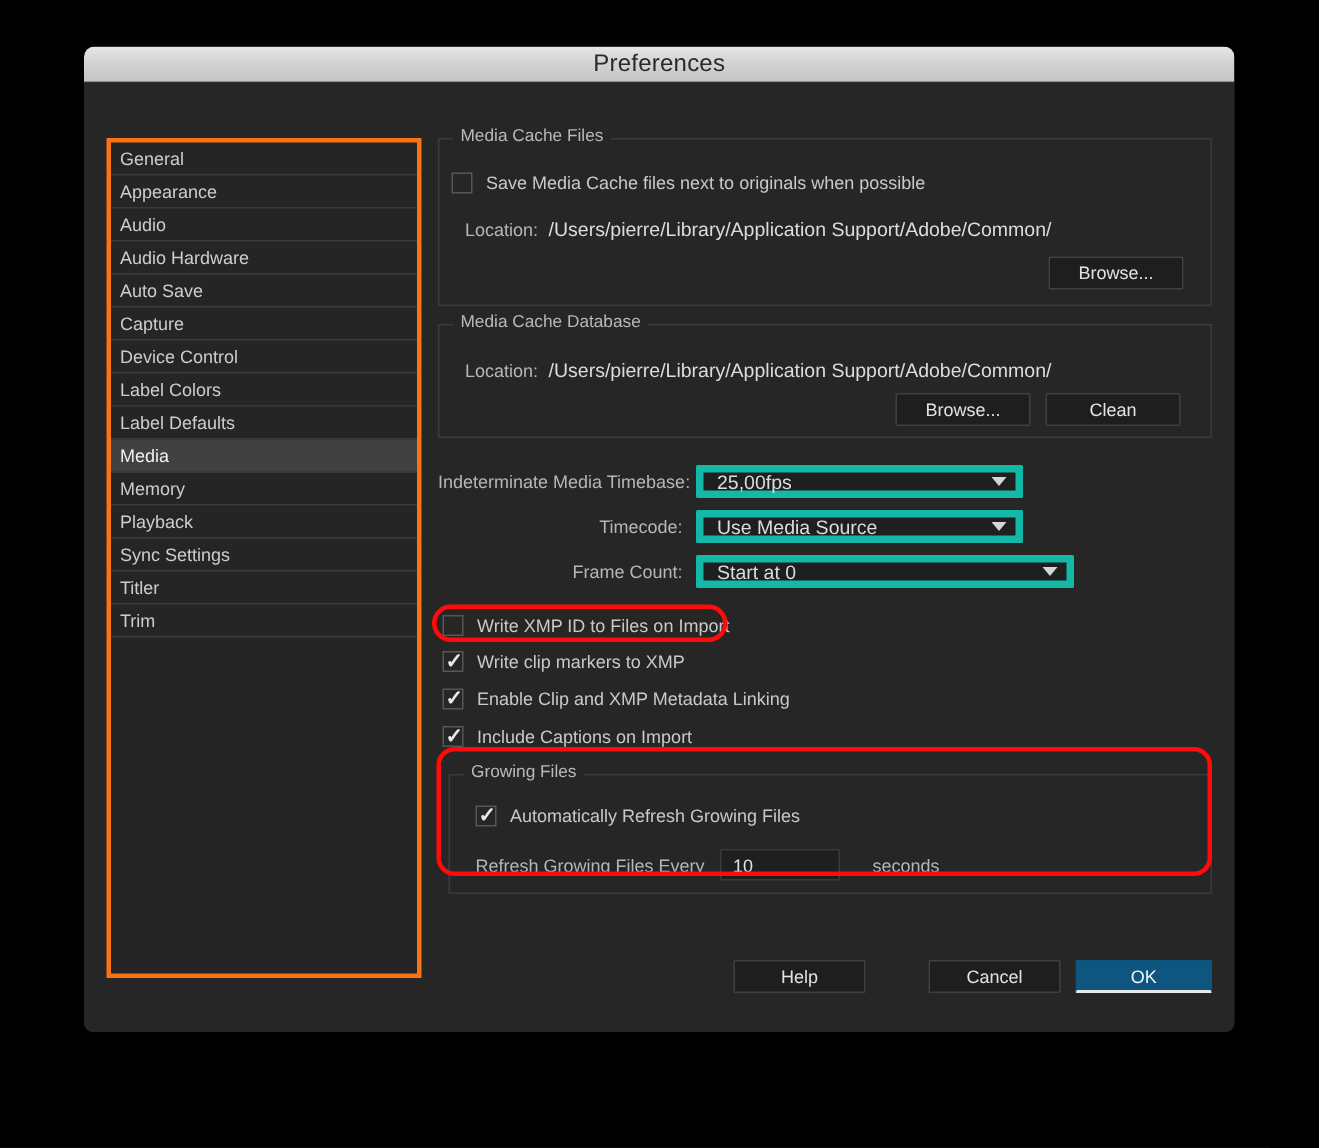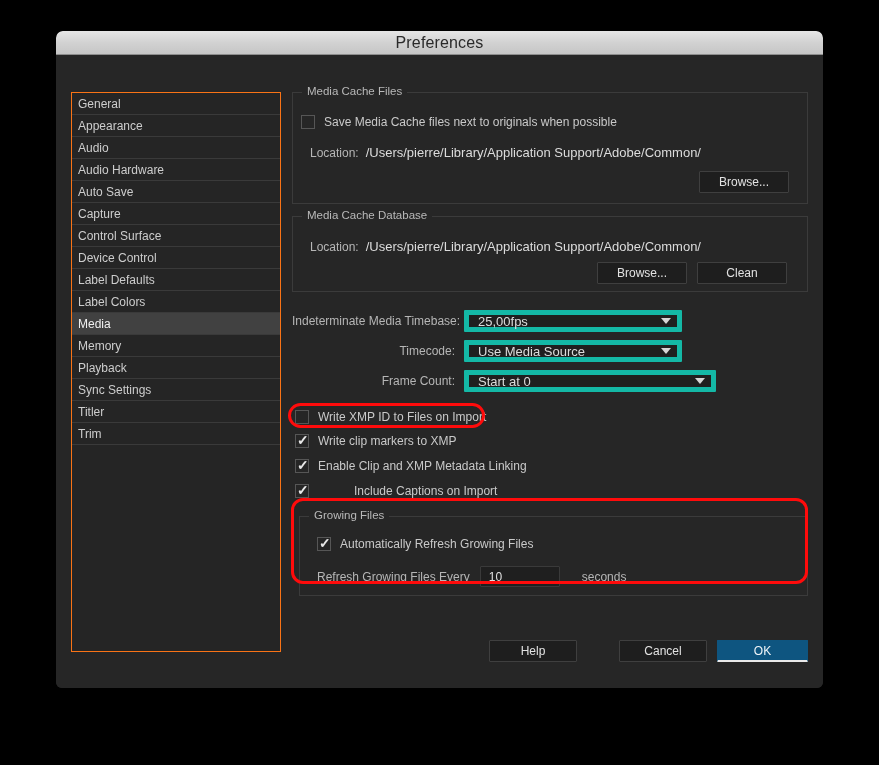--- a/index.html
+++ b/index.html
@@ -48,21 +48,21 @@
   }
 
   
   #sidebar {
     position: absolute;
     left: 15px;
     top: 37px;
     width: 210px;
     height: 560px;
     background: #252525;
-    border: 1px solid #f97316;
+    border: 3px solid #f97316;
   }
   .side-item {
     height: 22px;
     line-height: 22px;
     padding-left: 6px;
     font-size: 12px;
     color: #cdcdcd;
     border-bottom: 1px solid #3a3a3a;
     white-space: nowrap;
   }
@@ -199,24 +199,23 @@
 
   <div id="body">
 
     <div id="sidebar">
       <div class="side-item">General</div>
       <div class="side-item">Appearance</div>
       <div class="side-item">Audio</div>
       <div class="side-item">Audio Hardware</div>
       <div class="side-item">Auto Save</div>
       <div class="side-item">Capture</div>
-      <div class="side-item">Control Surface</div>
       <div class="side-item">Device Control</div>
+      <div class="side-item">Label Colors</div>
       <div class="side-item">Label Defaults</div>
-      <div class="side-item">Label Colors</div>
       <div class="side-item selected">Media</div>
       <div class="side-item">Memory</div>
       <div class="side-item">Playback</div>
       <div class="side-item">Sync Settings</div>
       <div class="side-item">Titler</div>
       <div class="side-item">Trim</div>
     </div>
 
     <div id="pane">
 
@@ -280,21 +279,21 @@
           <span class="cb-label">Write XMP ID to Files on Import</span>
         </div>
         <div class="row" style="height:25px;">
           <span class="cb checked"></span>
           <span class="cb-label">Write clip markers to XMP</span>
         </div>
         <div class="row" style="height:25px;">
           <span class="cb checked"></span>
           <span class="cb-label">Enable Clip and XMP Metadata Linking</span>
         </div>
-        <div class="row" style="height:25px;gap:36px;">
+        <div class="row" style="height:25px;">
           <span class="cb checked"></span>
           <span class="cb-label">Include Captions on Import</span>
         </div>
       </div>
 
       <div class="groupbox" style="height:80px; margin-top:13px; margin-left:7px; width:509px;">
         <span class="legend">Growing Files</span>
 
         <div class="row" style="position:absolute; left:17px; top:20px;">
           <span class="cb checked"></span>

